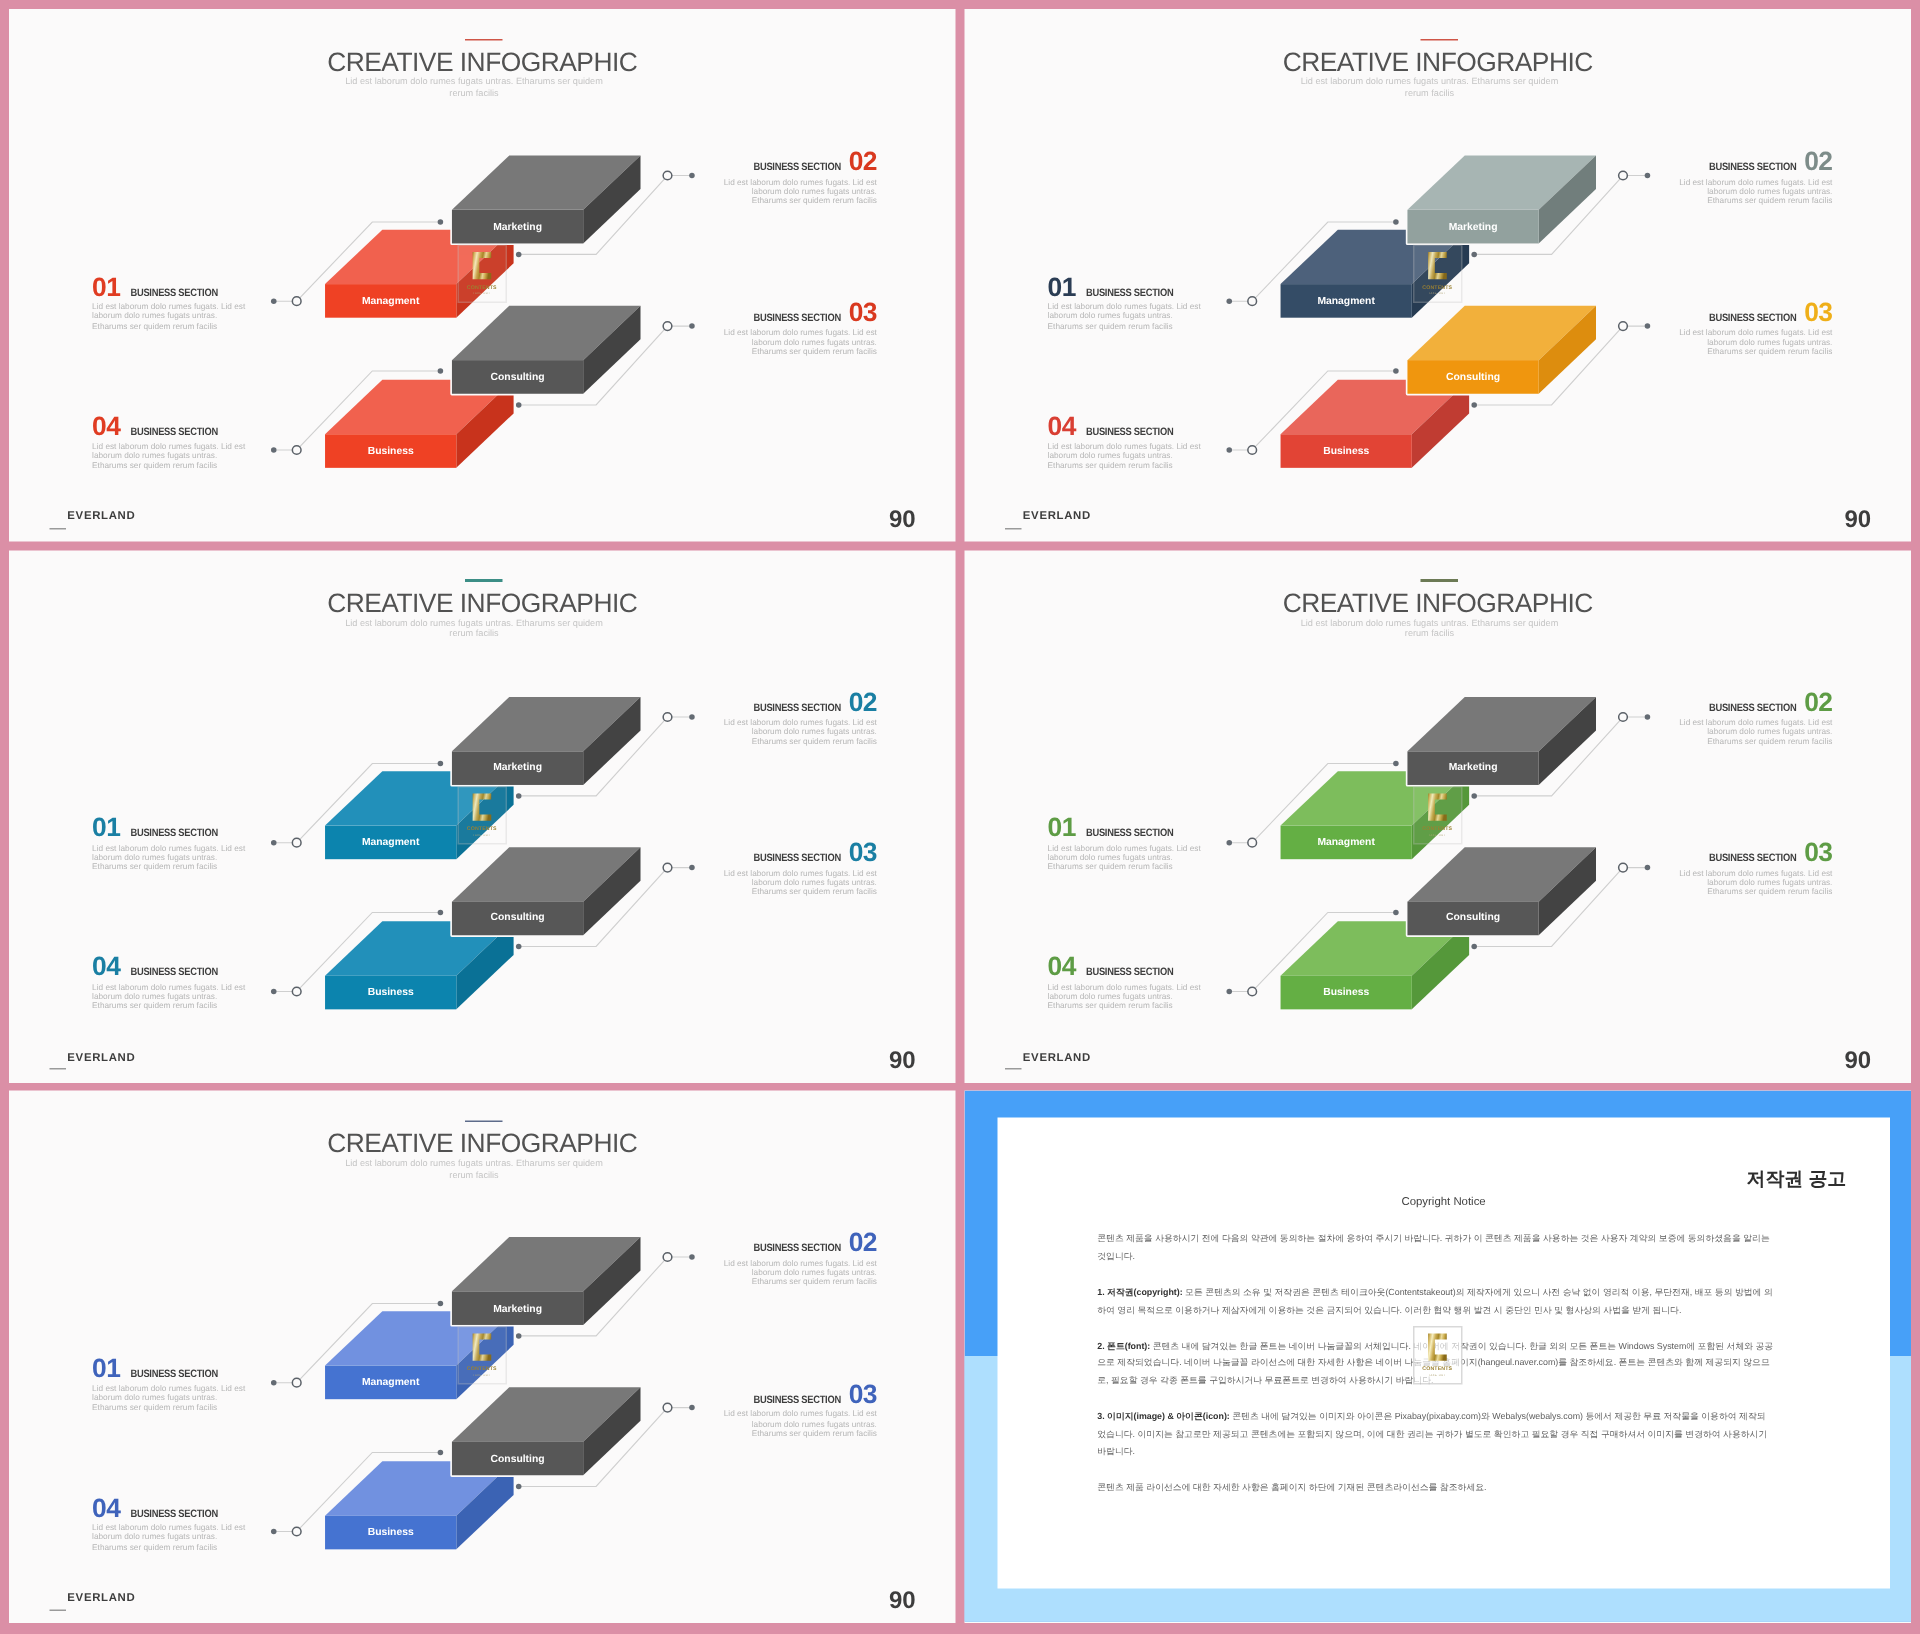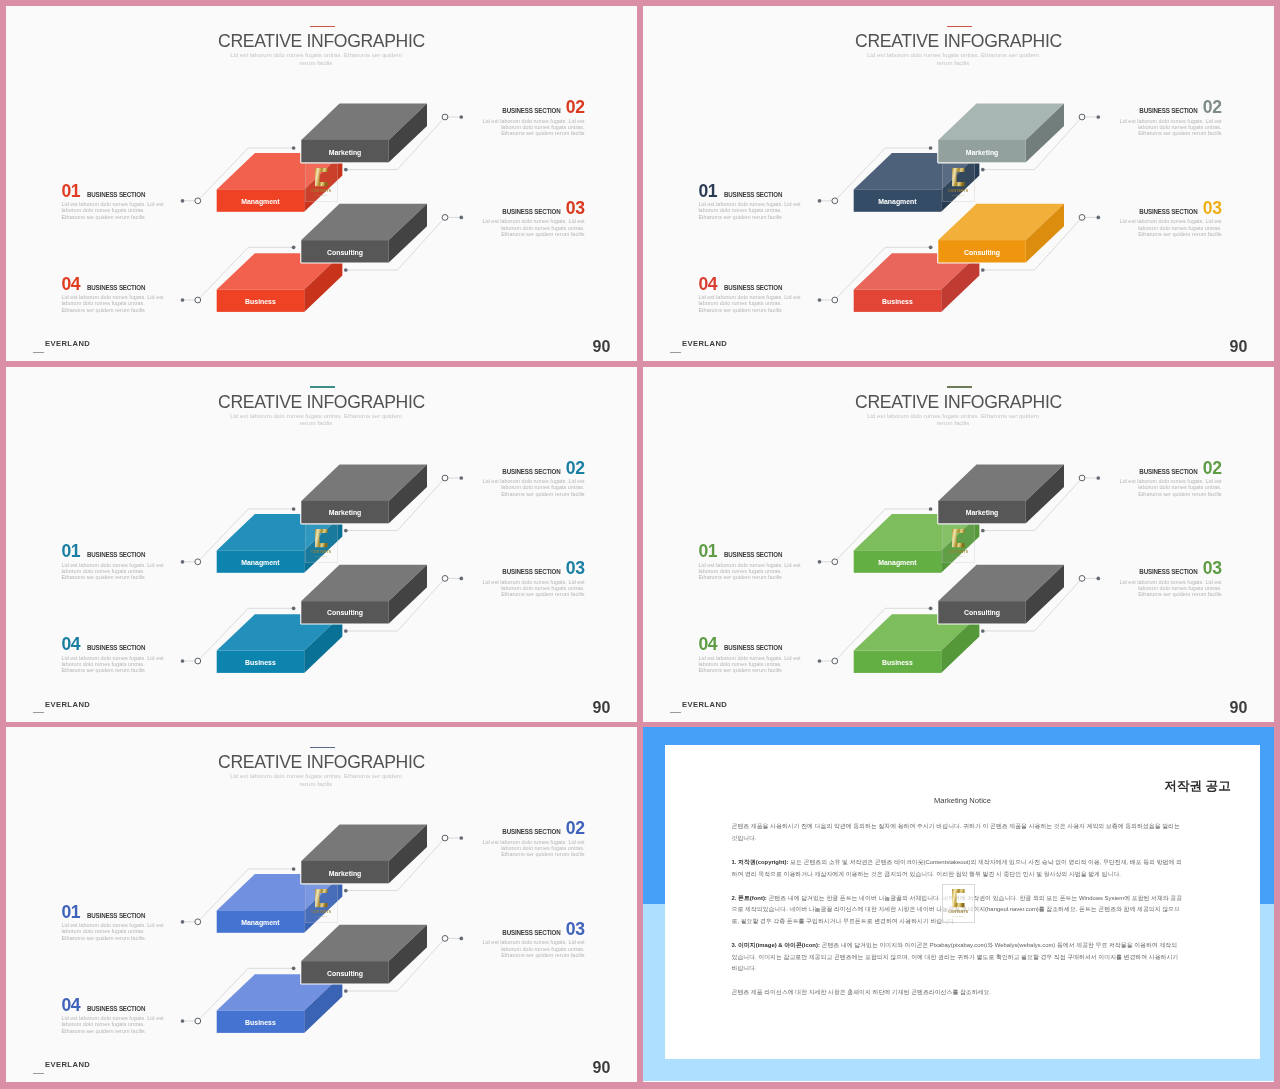--- a/index.html
+++ b/index.html
@@ -552,21 +552,21 @@
       </div>
       <div class="brand">EVERLAND</div>
       <div class="brand-ul"></div>
       <div class="pageno">90</div>
     </div>
     <div class="slide">
       <div class="cw" style="background: rgb(71, 160, 248);"></div>
       <div class="cw-bot" style="background: rgb(174, 223, 254);"></div>
       <div class="cw-page">
         <div class="cw-title">저작권 공고</div>
-        <div class="cw-sub">Marketing Notice</div>
+        <div class="cw-sub">Copyright Notice</div>
         <div class="cw-body">
           <p>콘텐츠 제품을 사용하시기 전에 다음의 약관에 동의하는 절차에 응하여 주시기 바랍니다. 귀하가 이 콘텐츠 제품을 사용하는 것은 사용자 계약의 보증에 동의하셨음을 알리는 것입니다.</p>
           <p><b>1. 저작권(copyright):</b><span> 모든 콘텐츠의 소유 및 저작권은 콘텐츠 테이크아웃(Contentstakeout)의 제작자에게 있으니 사전 승낙 없이 영리적 이용, 무단전재, 배포 등의 방법에 의하여 영리 목적으로 이용하거나 제삼자에게 이용하는 것은 금지되어 있습니다. 이러한 협약 행위 발견 시 중단인 민사 및 형사상의 사법을 받게 됩니다.</span></p>
           <p><b>2. 폰트(font):</b><span> 콘텐츠 내에 담겨있는 한글 폰트는 네이버 나눔글꼴의 서체입니다. 네이버에 저작권이 있습니다. 한글 외의 모든 폰트는 Windows System에 포함된 서체와 공공으로 제작되었습니다. 네이버 나눔글꼴 라이선스에 대한 자세한 사항은 네이버 나눔글꼴 홈페이지(hangeul.naver.com)를 참조하세요. 폰트는 콘텐츠와 함께 제공되지 않으므로, 필요할 경우 각종 폰트를 구입하시거나 무료폰트로 변경하여 사용하시기 바랍니다.</span></p>
           <p><b>3. 이미지(image) &amp; 아이콘(icon):</b><span> 콘텐츠 내에 담겨있는 이미지와 아이콘은 Pixabay(pixabay.com)와 Webalys(webalys.com) 등에서 제공한 무료 저작물을 이용하여 제작되었습니다. 이미지는 참고로만 제공되고 콘텐츠에는 포함되지 않으며, 이에 대한 권리는 귀하가 별도로 확인하고 필요할 경우 직접 구매하셔서 이미지를 변경하여 사용하시기 바랍니다.</span></p>
           <p>콘텐츠 제품 라이선스에 대한 자세한 사항은 홈페이지 하단에 기재된 콘텐츠라이선스를 참조하세요.</p>
         </div>
       </div>
       <div class="wm" style="left: 299.3px; top: 157.1px; width: 32.3px; height: 39.4px; opacity: 1;">
         <div class="frame"></div>

